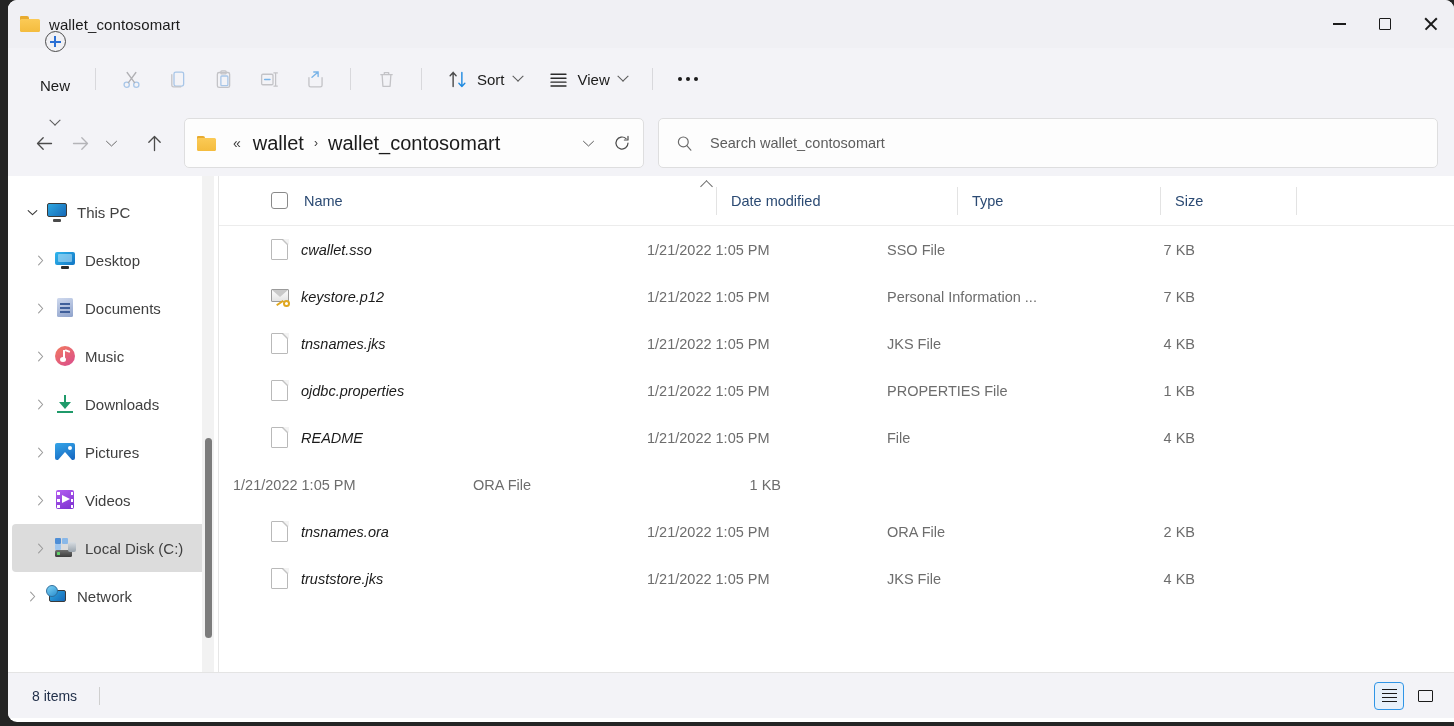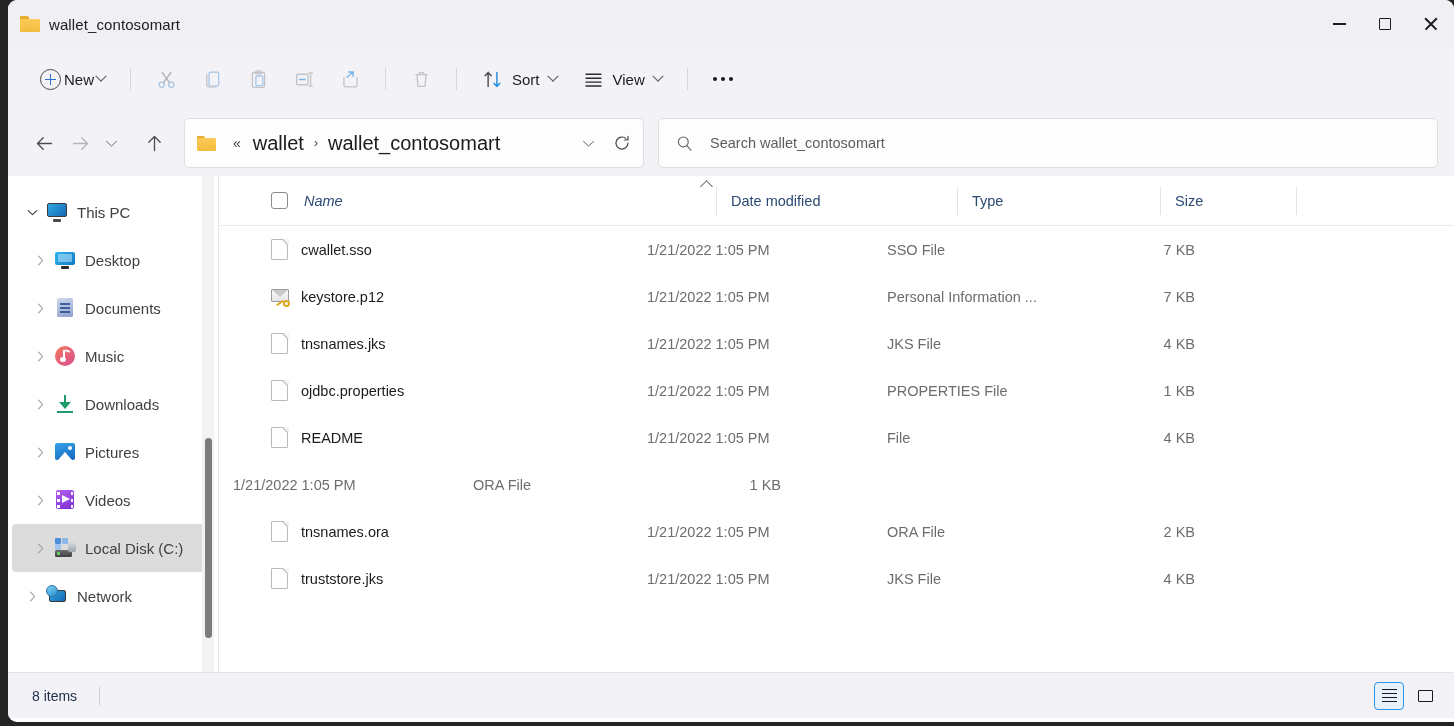--- a/index.html
+++ b/index.html
@@ -71,22 +71,22 @@
   }
   .wc-close::before { transform: rotate(45deg); }
   .wc-close::after  { transform: rotate(-45deg); }
 
   
   .commandbar {
     height: 62px; background: #f3f3f7;
     display: flex; align-items: center; padding-left: 22px; gap: 0px;
   }
   .cmd-new {
-    display: flex; align-items: center; gap: 3px;
-    padding: 7px 13px 7px 10px; border-radius: 5px; cursor: default;
+    display: flex; align-items: center; gap: 25px;
+    padding: 7px 13px 7px 10px; border-radius: 5px; cursor: default; flex-direction: column;
   }
   .plus-circle {
     width: 21px; height: 21px; border-radius: 50%; border: 1.4px solid #4a4a4a;
     position: relative; flex: none;
   }
   .plus-circle::before, .plus-circle::after {
     content:""; position:absolute; background:#2a6fd4;
   }
   .plus-circle::before { left:4px; top:9px; width:11px; height:1.6px; }
   .plus-circle::after  { left:8.7px; top:4.2px; width:1.6px; height:11px; }
@@ -241,31 +241,31 @@
   }
   .ch {
     font-size: 14.5px; color:#2b4a73; padding-left: 2px; cursor:default;
     display:flex; align-items:center; height:50px;
   }
   .col-sep { width:1px; height:28px; background:#e3e3e3; flex:none; }
   .hdr-checkbox {
     width: 17px; height: 17px; border:1.4px solid #8a8a8a; border-radius:3px;
     margin: 0 14px 0 52px; flex:none; background:#fff; cursor:default;
   }
-  .c-name { width: 414px; font-style: italic; }
+  .c-name { width: 414px; }
   .c-date { width: 240px; padding-left: 14px; }
   .c-type { width: 202px; padding-left: 14px; }
   .c-size { width: 135px; padding-left: 14px; }
 
   .row {
     display:flex; align-items:center; height: 47px; cursor:default;
   }
   .cell { font-size: 14.5px; color:#1b1b1b; white-space:nowrap; overflow:hidden; }
   .cell.muted { color:#6d6d6d; }
-  .cell.name { width: 414px; display:flex; align-items:center; padding-left: 52px; }
+  .cell.name { width: 414px; display:flex; align-items:center; padding-left: 52px; font-style: italic; }
   .cell.date { width: 240px; padding-left: 14px; }
   .cell.type { width: 202px; padding-left: 14px; }
   .cell.size { width: 135px; padding-left: 14px; text-align:right; }
   .size-inner { display:block; width: 106px; text-align:right; }
 
   .fileicon { width: 18px; height: 22px; position:relative; flex:none; margin-right: 12px; }
   .fi-doc .sheet {
     position:absolute; left:0; top:0; width:17px; height:21px;
     background:#fff; border:1px solid #b9b9b9; border-radius:1px;
   }

